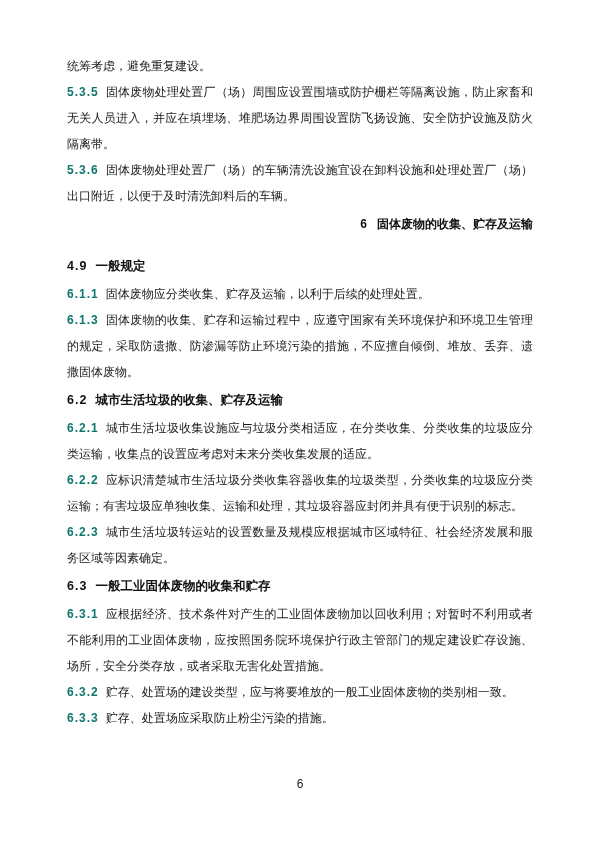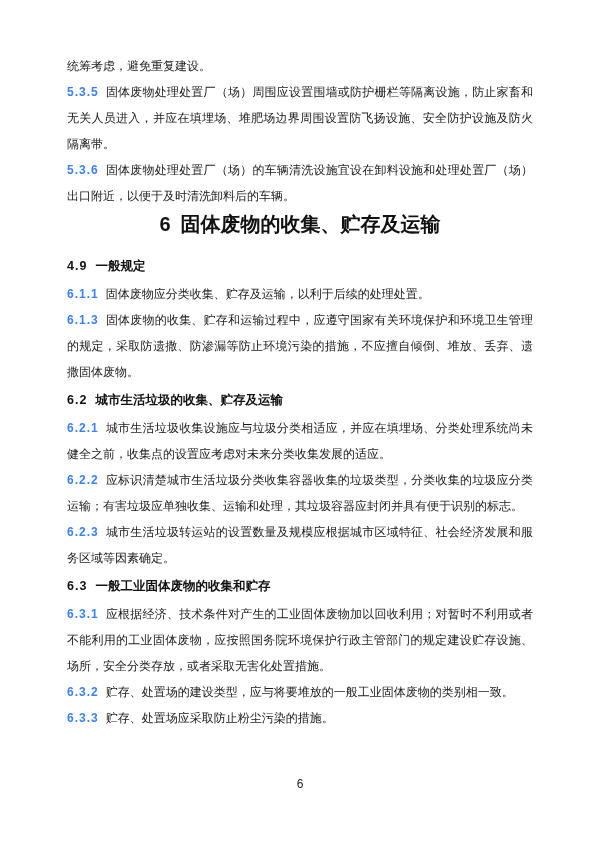--- a/index.html
+++ b/index.html
@@ -25,30 +25,30 @@
     line-height: 26px;
     text-align: justify;
     text-justify: inter-ideograph;
     color: #1a1a1a;
   }
   .para .num {
     font-family: "Liberation Sans", "DejaVu Sans", sans-serif;
     font-weight: bold;
     letter-spacing: 1px;
     margin-right: 7px;
-    color: #3b82f6;
+    color: #0f766e;
   }
   .h1 {
     margin: 0 0 14px 0;
     font-family: "Liberation Sans", "DejaVu Sans", sans-serif;
     font-weight: bold;
-    font-size: 20px;
+    font-size: 12px;
     line-height: 30px;
     color: #111111;
-    text-align: center;
+    text-align: right;
   }
   .h1 .num { margin-right: 10px; letter-spacing: 0; }
   .h2 {
     margin: 2px 0;
     font-family: "Liberation Sans", "DejaVu Sans", sans-serif;
     font-weight: bold;
     font-size: 12.5px;
     line-height: 26px;
     color: #111111;
     text-align: left;
@@ -80,21 +80,21 @@
 
   <h2 class="h2"><span class="num">4.9</span><span>一般规定</span></h2>
 
   <p class="para"><span class="num">6.1.1</span><span>固体废物应分类收集、贮存及运输，以利于后续的处理处置。</span></p>
 
 
   <p class="para"><span class="num">6.1.3</span><span>固体废物的收集、贮存和运输过程中，应遵守国家有关环境保护和环境卫生管理的规定，采取防遗撒、防渗漏等防止环境污染的措施，不应擅自倾倒、堆放、丢弃、遗撒固体废物。</span></p>
 
   <h2 class="h2"><span class="num">6.2</span><span>城市生活垃圾的收集、贮存及运输</span></h2>
 
-  <p class="para"><span class="num">6.2.1</span><span>城市生活垃圾收集设施应与垃圾分类相适应，并应在填埋场、分类处理系统尚未健全之前，收集点的设置应考虑对未来分类收集发展的适应。</span></p>
+  <p class="para"><span class="num">6.2.1</span><span>城市生活垃圾收集设施应与垃圾分类相适应，在分类收集、分类收集的垃圾应分类运输，收集点的设置应考虑对未来分类收集发展的适应。</span></p>
 
   <p class="para"><span class="num">6.2.2</span><span>应标识清楚城市生活垃圾分类收集容器收集的垃圾类型，分类收集的垃圾应分类运输；有害垃圾应单独收集、运输和处理，其垃圾容器应封闭并具有便于识别的标志。</span></p>
 
   <p class="para"><span class="num">6.2.3</span><span>城市生活垃圾转运站的设置数量及规模应根据城市区域特征、社会经济发展和服务区域等因素确定。</span></p>
 
   <h2 class="h2"><span class="num">6.3</span><span>一般工业固体废物的收集和贮存</span></h2>
 
   <p class="para"><span class="num">6.3.1</span><span>应根据经济、技术条件对产生的工业固体废物加以回收利用；对暂时不利用或者不能利用的工业固体废物，应按照国务院环境保护行政主管部门的规定建设贮存设施、场所，安全分类存放，或者采取无害化处置措施。</span></p>
 
   <p class="para"><span class="num">6.3.2</span><span>贮存、处置场的建设类型，应与将要堆放的一般工业固体废物的类别相一致。</span></p>

